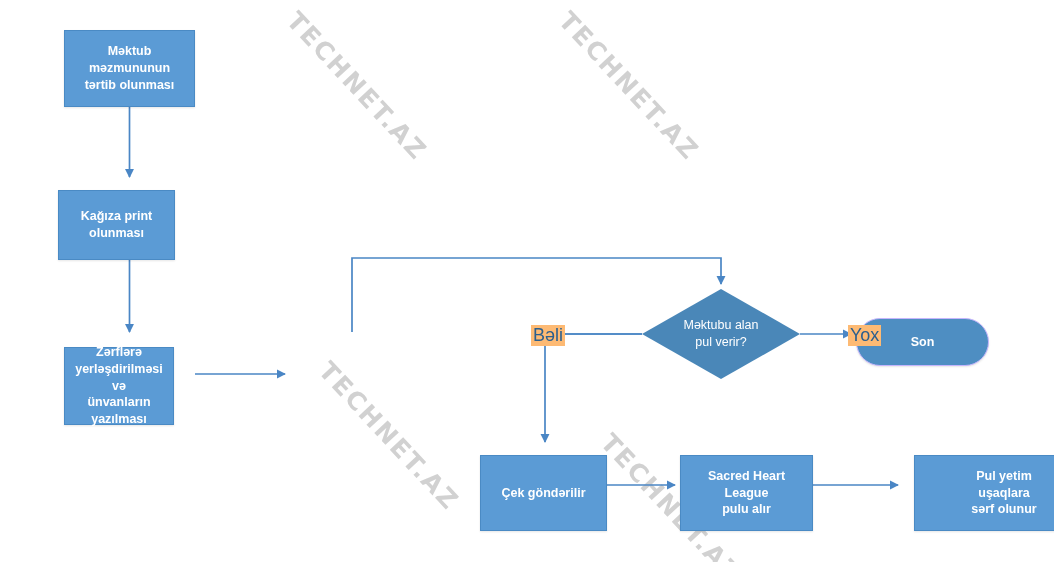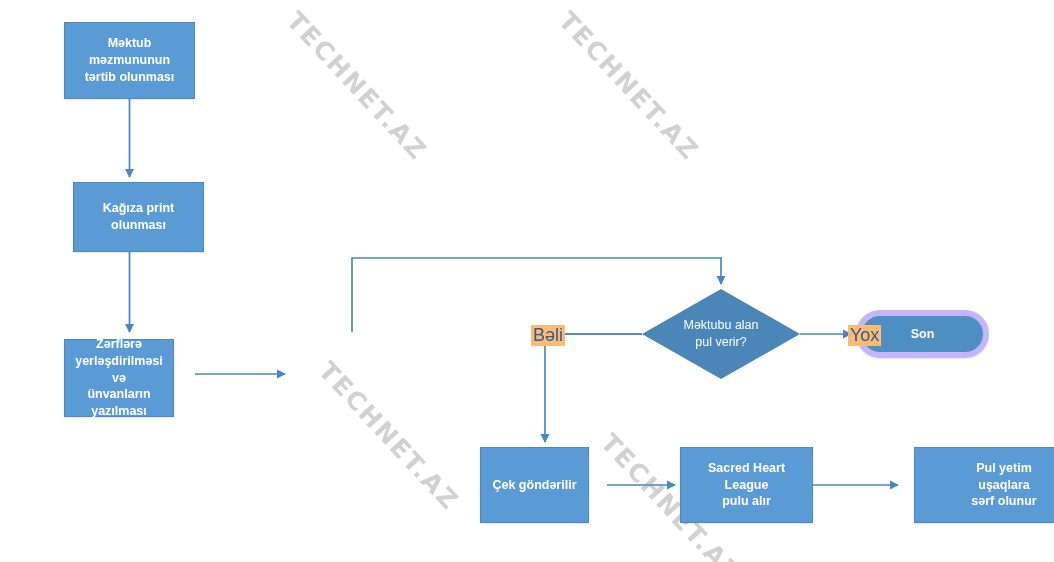--- a/index.html
+++ b/index.html
@@ -36,29 +36,30 @@
     box-sizing: border-box;
     display: flex;
     align-items: center;
     justify-content: center;
     text-align: center;
     color: #ffffff;
     font-weight: 700;
     font-size: 12.5px;
     line-height: 1.35;
     padding: 4px 8px;
+    margin-top: 8px;
   }
   .node.process {
     background: #5b9bd5;
     border: 1px solid #4a8ac4;
     box-shadow: 0 1px 2px rgba(0,0,0,.10);
   }
   .node.terminator {
     background: #4e8ec2;
-    border: 6px solid #c4b5fd;
+    border: 1px solid #c4b5fd;
     border-radius: 999px;
     box-shadow: 0 1px 2px rgba(0,0,0,.10);
   }
   .node .label {
     display: block;
     white-space: pre-line;
   }
   
   .decision {
     position: absolute;
@@ -137,21 +138,21 @@
     </g>
 
     <line x1="561" y1="334" x2="642" y2="334" stroke="#4a86c5" stroke-width="1.7"></line>
   </svg>
 
   <div class="node process" style="left:64px; top:22px; width:131px; height:77px;">
     <span class="label">Məktub məzmununun
 tərtib olunması</span>
   </div>
 
-  <div class="node process" style="left:73px; top:182px; width:131px; height:70px;">
+  <div class="node process" style="left:58px; top:182px; width:117px; height:70px;">
     <span class="label">Kağıza print
 olunması</span>
   </div>
 
   <div class="node process" style="left:64px; top:339px; width:110px; height:78px;">
     <span class="label">Zərflərə
 yerləşdirilməsi və
 ünvanların yazılması</span>
   </div>
 
@@ -159,21 +160,21 @@
   <div class="decision" style="left:642px; top:289px; width:158px; height:90px;">
     <span class="dshape"></span>
     <span class="label">Məktubu alan
 pul verir?</span>
   </div>
 
   <div class="node terminator" style="left:856px; top:310px; width:133px; height:48px;">
     <span class="label">Son</span>
   </div>
 
-  <div class="node process" style="left:480px; top:447px; width:109px; height:76px;">
+  <div class="node process" style="left:480px; top:447px; width:127px; height:76px;">
     <span class="label">Çek göndərilir</span>
   </div>
 
   <div class="node process" style="left:680px; top:447px; width:133px; height:76px;">
     <span class="label">Sacred Heart League
 pulu alır</span>
   </div>
 
   <div class="node process" style="left:914px; top:447px; width:147px; height:76px;padding-left:41px;">
     <span class="label">Pul yetim uşaqlara

